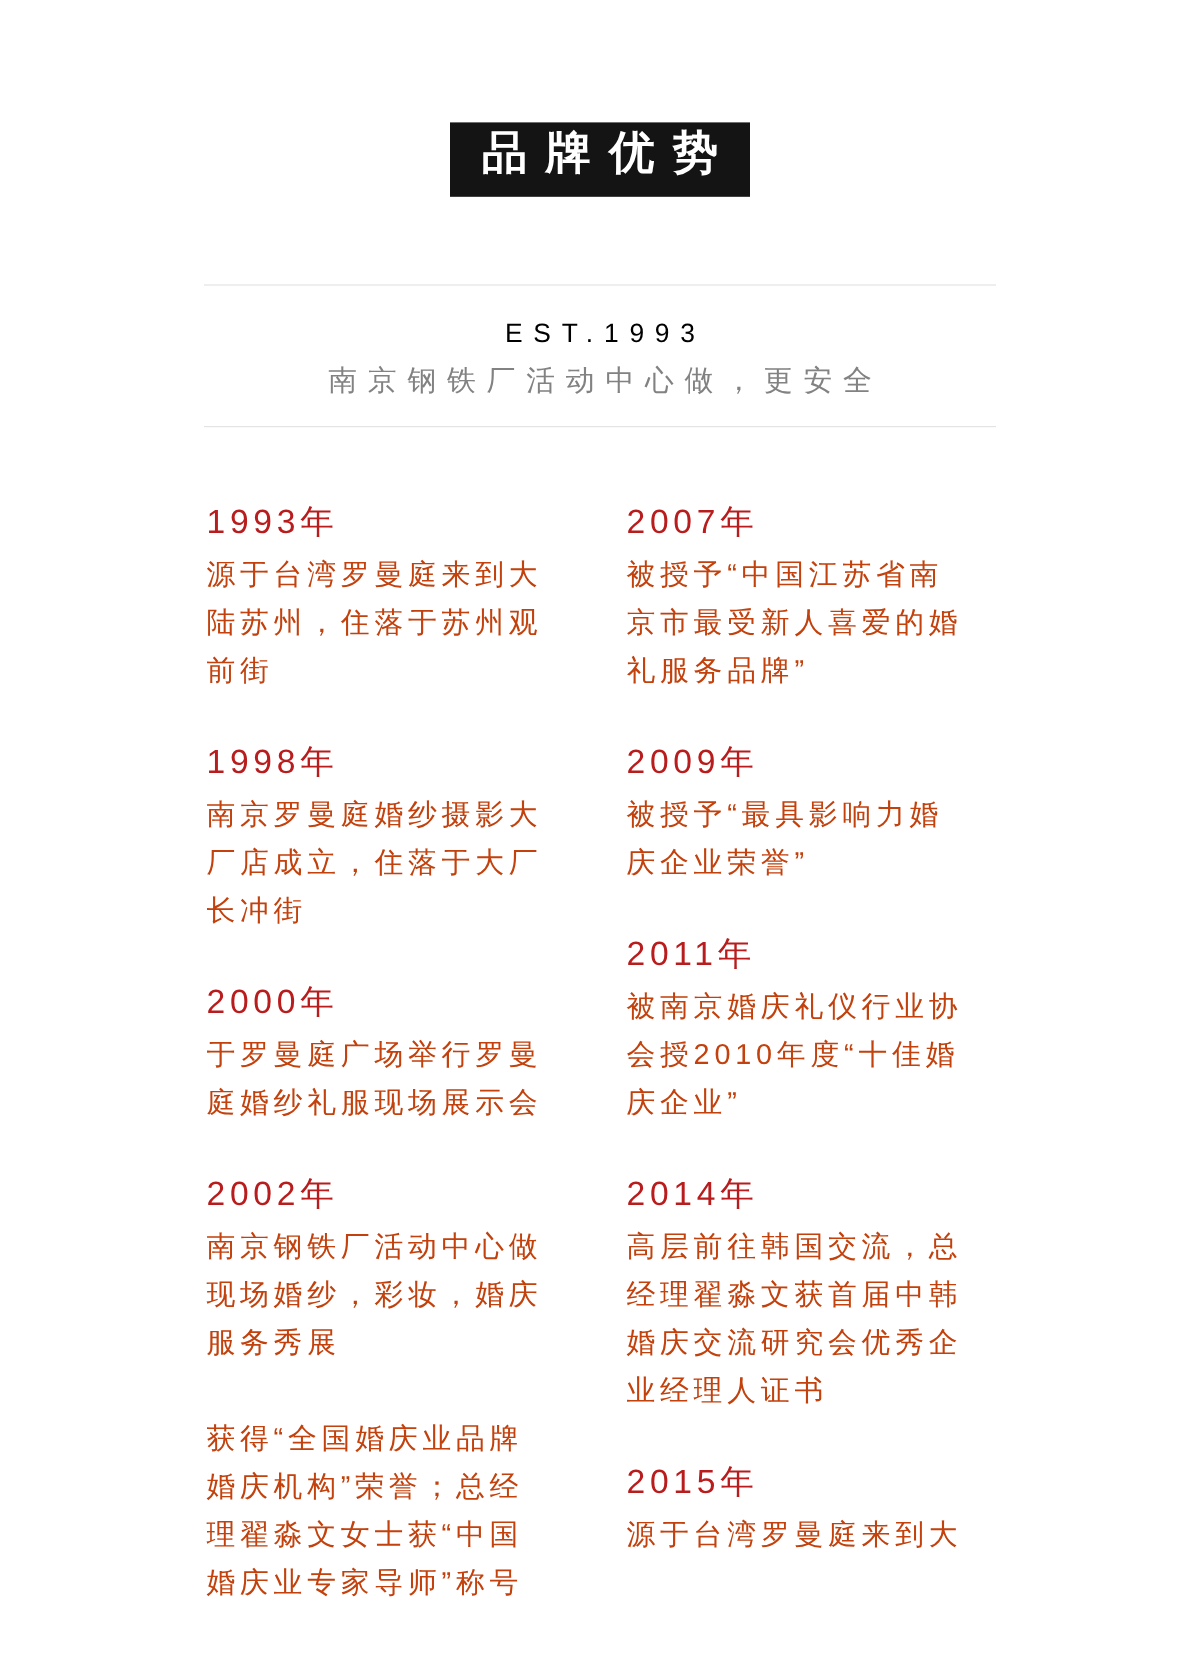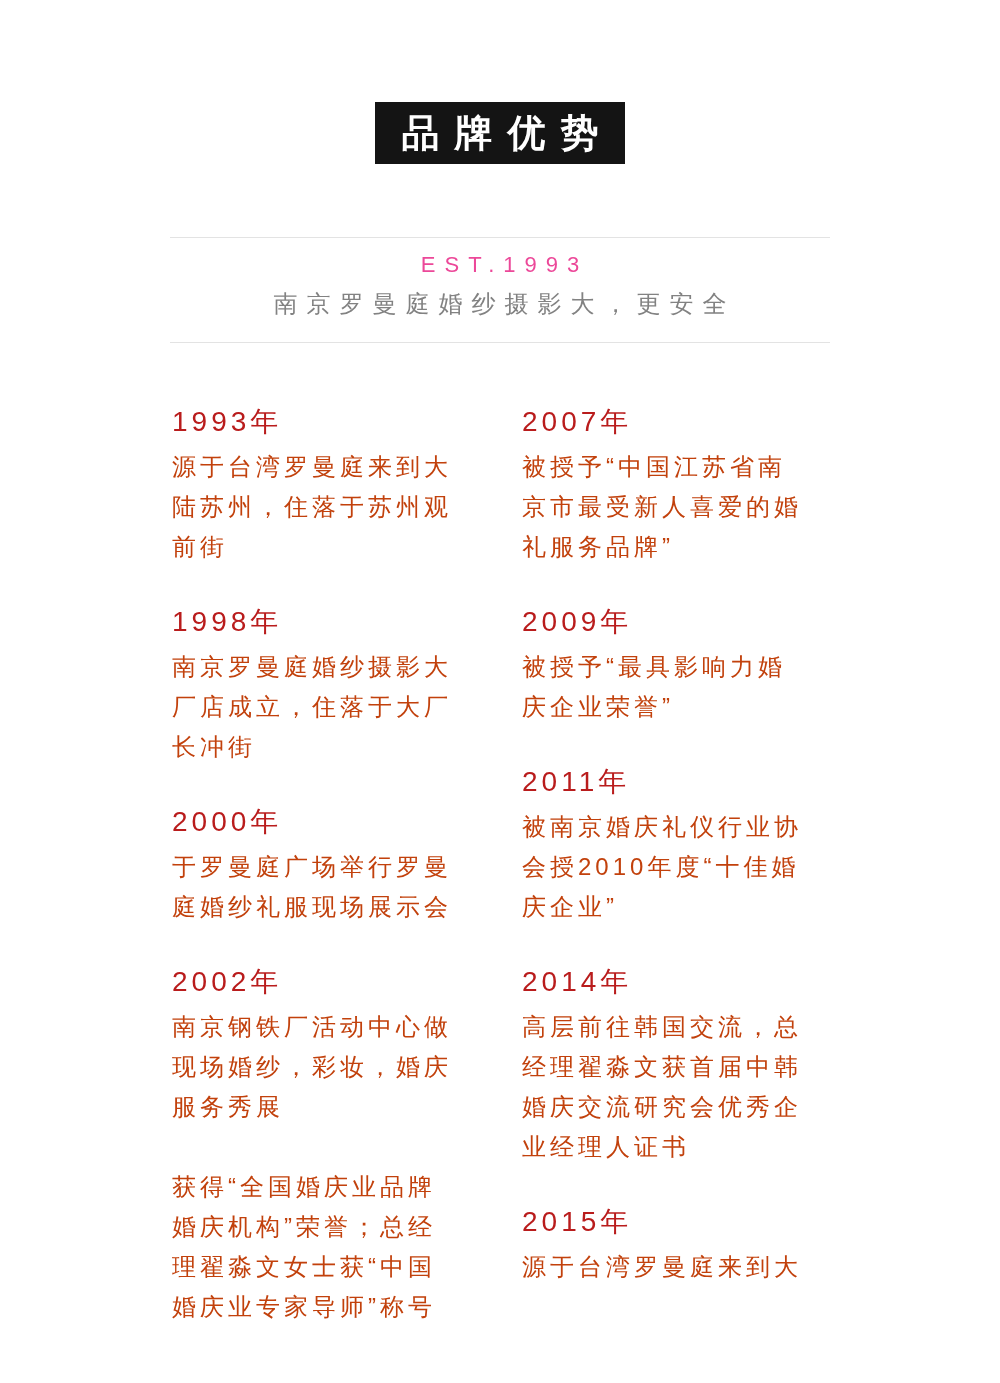--- a/index.html
+++ b/index.html
@@ -16,21 +16,21 @@
     overflow: hidden;
   }
 
   
   .banner {
     width: 250px;
     height: 62px;
     margin: 102px auto 0;
     background: #141414;
     display: flex;
-    align-items: center;
+    align-items: flex-start;
     justify-content: center;
   }
   .banner-title {
     font-family: "Liberation Serif", "DejaVu Serif", serif;
     font-weight: 700;
     font-size: 38px;
     color: #ffffff;
     letter-spacing: 15px;
     padding-left: 15px; 
     white-space: nowrap;
@@ -39,25 +39,25 @@
   
   .divider {
     width: 660px;
     height: 1px;
     margin: 0 auto;
     background: #e3e3e3;
   }
   .divider-top { margin-top: 73px; }
   .divider-bottom { margin-top: 22px; }
   .est-line {
-    margin-top: 14px;
+    margin-top: 27px;
     text-align: center;
     font-size: 22px;
     font-weight: 300;
-    color: #ec4899;
+    color: #000000;
     letter-spacing: 9px;
     padding-left: 9px;
   }
   .tagline {
     margin-top: 10px;
     text-align: center;
     font-size: 24px;
     font-weight: 300;
     color: #828282;
     letter-spacing: 9px;
@@ -98,21 +98,21 @@
 
 <div class="page">
 
   <div class="banner">
     <div class="banner-title">品牌优势</div>
   </div>
 
   <div class="divider divider-top"></div>
 
   <div class="est-line">EST.1993</div>
-  <div class="tagline">南京罗曼庭婚纱摄影大，更安全</div>
+  <div class="tagline">南京钢铁厂活动中心做，更安全</div>
 
   <div class="divider divider-bottom"></div>
 
   <div class="timeline">
 
     <div class="col">
       <div class="entry">
         <div class="entry-year">1993年</div>
         <div class="entry-text">源于台湾罗曼庭来到大
 陆苏州，住落于苏州观

